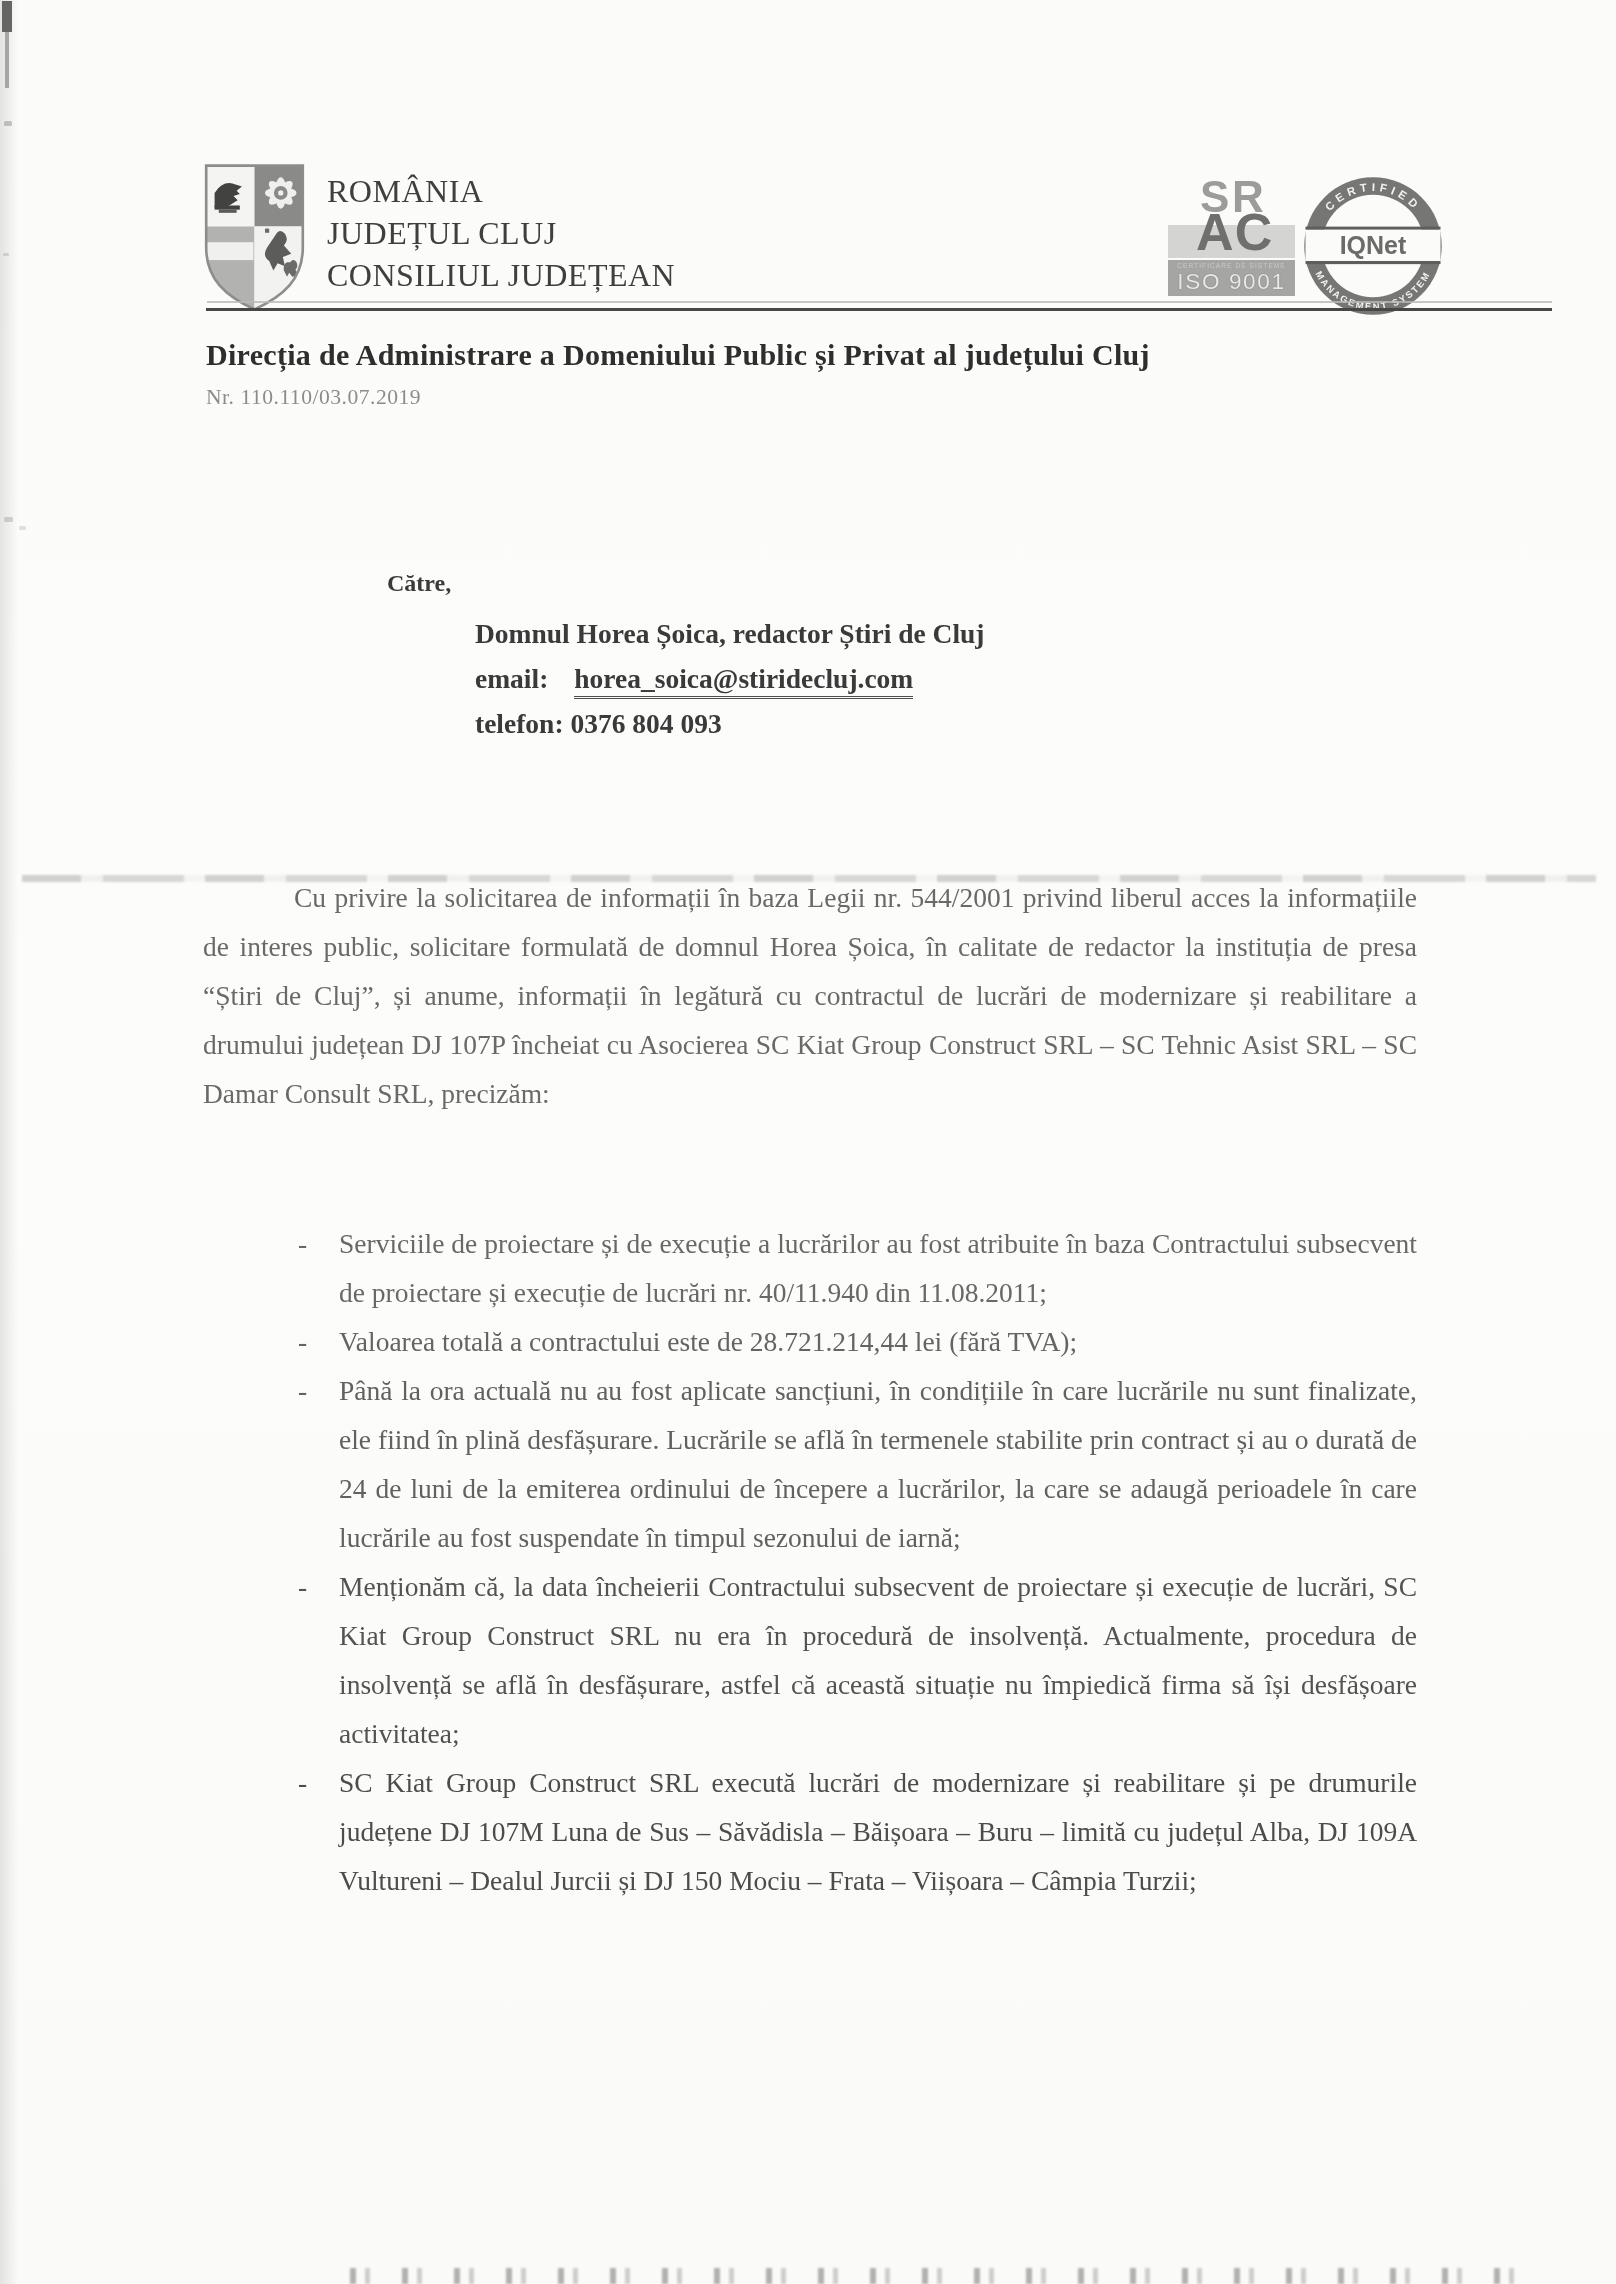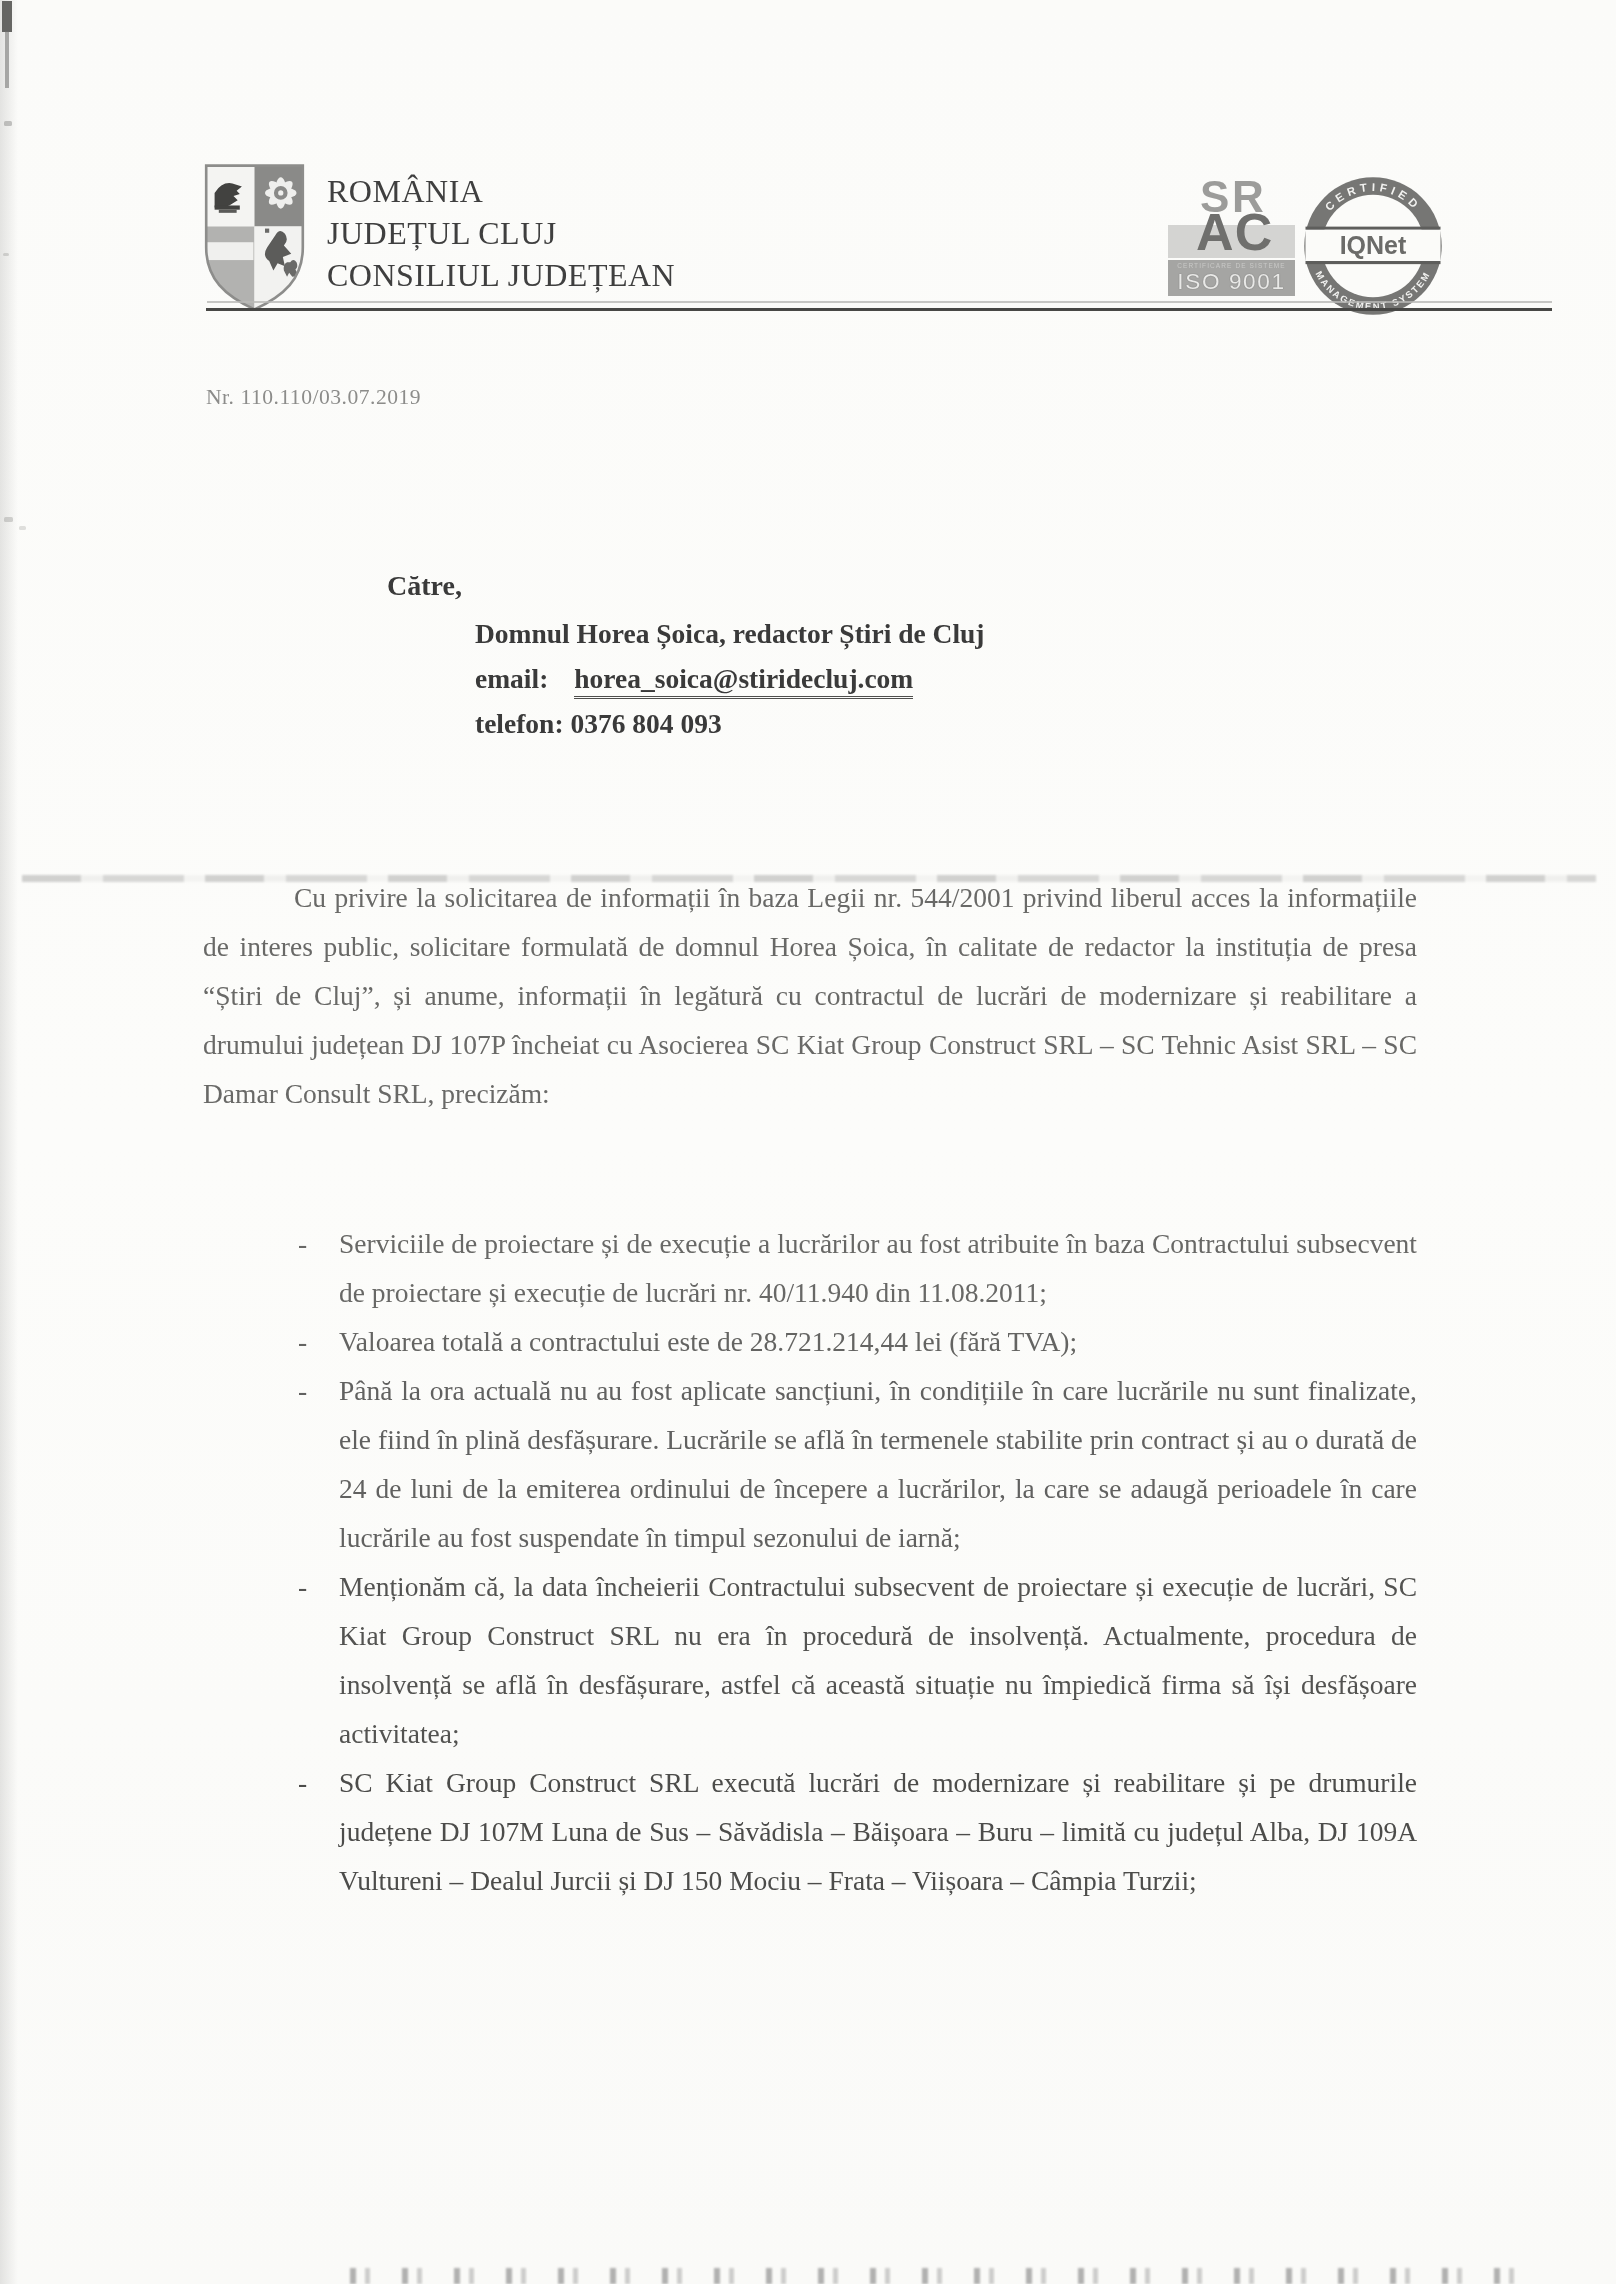--- a/index.html
+++ b/index.html
@@ -40,21 +40,21 @@
   .srac-cert{font-size:6.5px;color:#c9c9c7;letter-spacing:1.1px;white-space:nowrap;overflow:hidden;margin-top:1.6px;}
   .srac-iso{font-size:22.6px;font-weight:normal;color:#e9e9e7;letter-spacing:1.6px;text-shadow:0 0 1.1px rgba(90,90,90,.9);}
   .iqnet{position:absolute;left:1298px;top:171px;}
   .rule-faint{position:absolute;left:207px;top:301px;width:1345px;height:1.6px;background:#b9b9b7;opacity:.8;}
   .rule{position:absolute;left:206px;top:308px;width:1346px;height:3.2px;background:#474745;}
   .dept{position:absolute;left:206px;top:338px;margin:0;font-size:30px;font-weight:bold;color:#2e2e2e;
     letter-spacing:0.3px;white-space:nowrap;filter:blur(0.2px);}
   .refno{position:absolute;left:206px;top:385px;font-size:21.6px;color:#8c8c8a;letter-spacing:0.5px;filter:blur(0.3px);}
   
   .recipient{position:absolute;left:0;top:0;width:1617px;color:#3a3a3a;font-weight:bold;filter:blur(0.2px);}
-  .salut{position:absolute;left:387px;top:570px;font-size:28px;}
+  .salut{position:absolute;left:387px;top:570px;font-size:24px;}
   .addr{position:absolute;left:475px;top:618px;font-size:27.5px;white-space:nowrap;text-align:right;}
   .email-line{position:absolute;left:475px;top:663px;font-size:27.5px;white-space:nowrap;}
   .email-line .lbl{margin-right:26px;}
   .email-line .email{border-bottom:3.8px double #4e4e4c;padding-bottom:1.6px;}
   .tel{position:absolute;left:475px;top:708px;font-size:27.5px;white-space:nowrap;}
   
   .intro{position:absolute;left:203px;top:873px;width:1214px;margin:0;
     font-size:27.5px;line-height:49px;color:#696967;text-align:justify;text-indent:91px;filter:blur(0.2px);}
   .bullets{position:absolute;left:203px;top:1219px;width:1214px;margin:0;padding:0;list-style:none;filter:blur(0.2px);}
   .bullets li{position:relative;padding-left:136px;font-size:27.5px;line-height:49px;text-align:justify;}
@@ -141,20 +141,21 @@
     </text>
     <rect x="6" y="44.5" width="108" height="2.5" fill="#5e5e5c"></rect>
     <rect x="6" y="47" width="108" height="25" fill="#fbfbf9"></rect>
     <rect x="6" y="72" width="108" height="2.5" fill="#5e5e5c"></rect>
     <text x="60" y="66.5" text-anchor="middle" font-size="20" font-weight="bold" fill="#6b6b69">IQNet</text>
   </svg>
 
   <div class="rule-faint"></div>
   <div class="rule"></div>
 
+  <h1 class="dept">Direcția de Administrare a Domeniului Public și Privat al județului Cluj</h1>
   <div class="refno">Nr. 110.110/03.07.2019</div>
 
   <section class="recipient">
     <div class="salut">Către,</div>
     <div class="addr">Domnul Horea Șoica, redactor Știri de Cluj</div>
     <div class="email-line">
       <span class="lbl">email:</span><span class="email">horea_soica@stiridecluj.com</span>
     </div>
     <div class="tel">telefon: 0376 804 093</div>
   </section>

